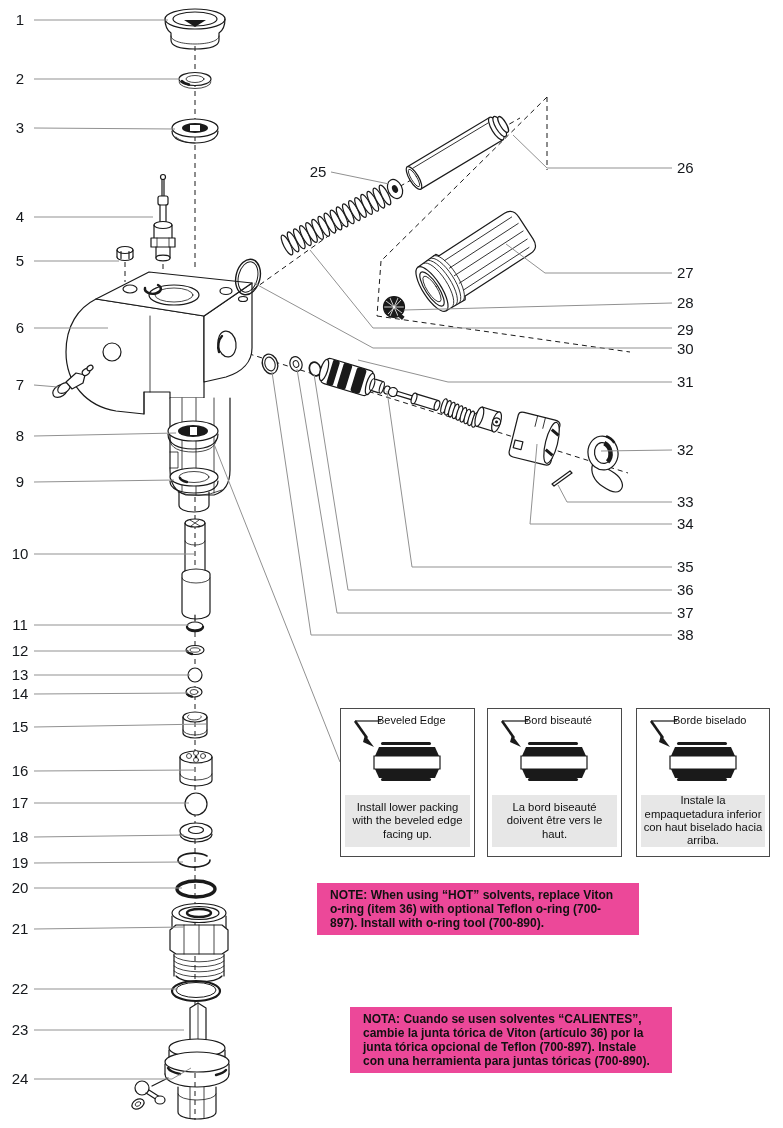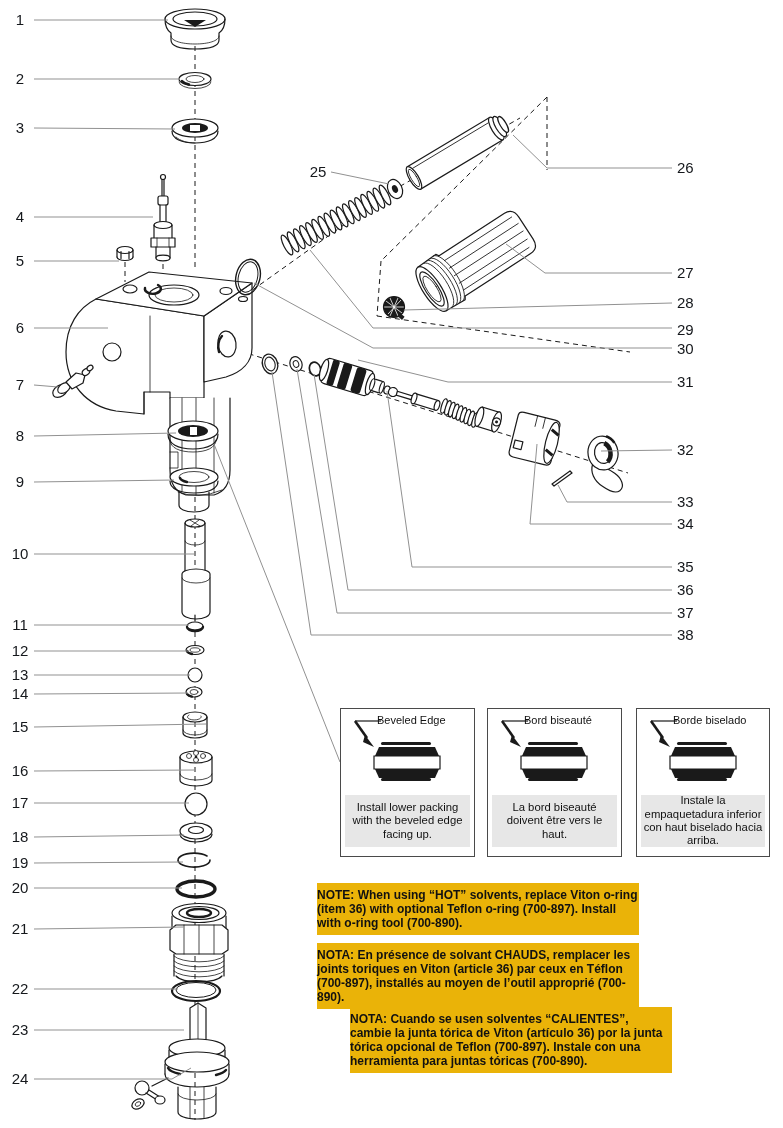--- a/index.html
+++ b/index.html
@@ -16,22 +16,22 @@
   .callout-num{font-family:"Liberation Sans",sans-serif;font-size:15px;fill:#15181c;}
   .inset-box{position:absolute;border:1.5px solid #4a4a4a;background:#fff;box-sizing:border-box;}
   .inset-box .arrow-label{position:absolute;left:36px;top:5px;font-size:11px;color:#111;white-space:nowrap;}
   .inset-box .caption{position:absolute;left:4px;right:4px;top:86px;height:52px;background:#e7e7e7;
       display:flex;align-items:center;justify-content:center;text-align:center;
       font-size:11.3px;line-height:1.18;color:#111;padding:2px;box-sizing:border-box;}
   .inset-box svg{left:0;top:0;}
   #box1{left:340px;top:708px;width:135px;height:149px;}
   #box2{left:487px;top:708px;width:135px;height:149px;}
   #box3{left:636px;top:708px;width:134px;height:149px;}
-  .note{position:absolute;left:317px;width:322px;background:#eab308;color:#111;
-        font-size:12px;font-weight:bold;line-height:1.17;padding:5px 0;box-sizing:border-box;}
+  .note{position:absolute;left:317px;width:322px;background:#ec4899;color:#111;
+        font-size:12px;font-weight:bold;line-height:1.17;padding:5px 13px;box-sizing:border-box;}
   #note1{top:883px;}
   #note2{top:943px;}
   #note3{top:1007px;margin-left:33px;}
 </style>
 </head>
 <body>
 
 <div class="stage">
 
 <svg id="diagram" width="783" height="1128" viewBox="0 0 783 1128">
@@ -504,16 +504,15 @@
     <polygon points="38,38 94,38 98,47 34,47" fill="#1a1a1a"></polygon>
     <path d="M33,47 L99,47 L99,60 L33,60 Z" fill="#fff" stroke="#1a1a1a" stroke-width="1.2"></path>
     <polygon points="34,60 98,60 94,69 38,69" fill="#1a1a1a"></polygon>
     <rect x="40" y="69" width="50" height="3" rx="1.5" fill="#1a1a1a"></rect>
   </svg>
   <span class="arrow-label">Borde biselado</span>
   <div class="caption">Instale la empaquetadura inferior con haut biselado hacia arriba.</div>
 </div>
 
 <div class="note" id="note1">NOTE: When using “HOT” solvents, replace Viton o-ring (item 36) with optional Teflon o-ring (700-897).  Install with o-ring tool (700-890).</div>
-<div class="note" id="note2">NOTA: En présence de solvant CHAUDS, remplacer les joints toriques en Viton (article 36) par ceux en Téflon (700-897), installés au moyen de l’outil approprié (700-890).</div>
 <div class="note" id="note3">NOTA: Cuando se usen solventes “CALIENTES”, cambie la junta tórica de Viton (artículo 36) por la junta tórica opcional de Teflon (700-897). Instale con una herramienta para juntas tóricas (700-890).</div>
 
 </div>
 
 </body></html>

